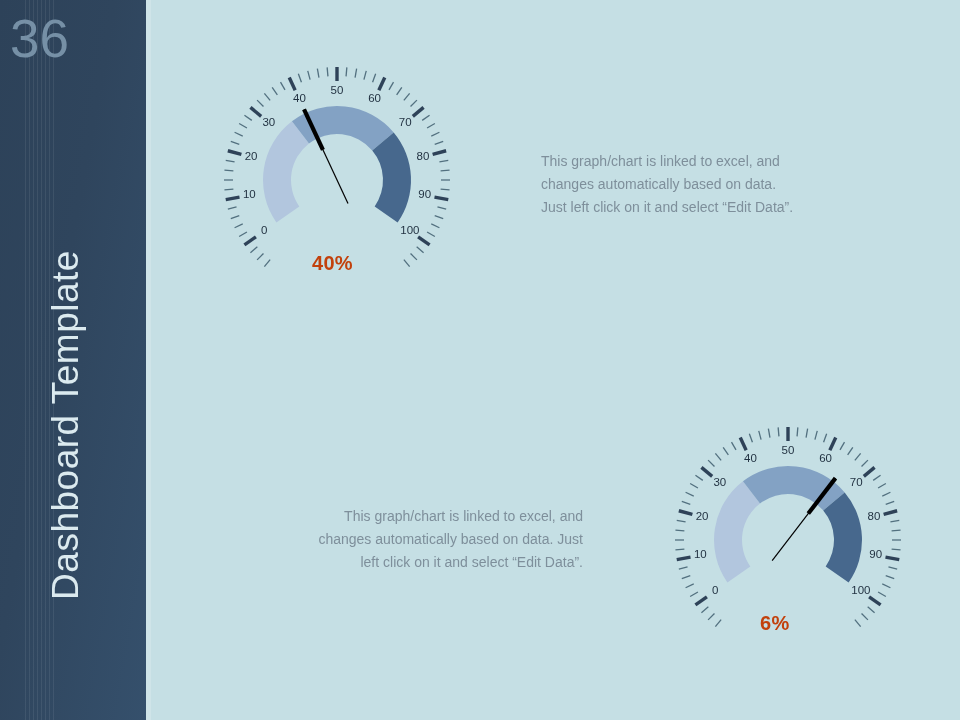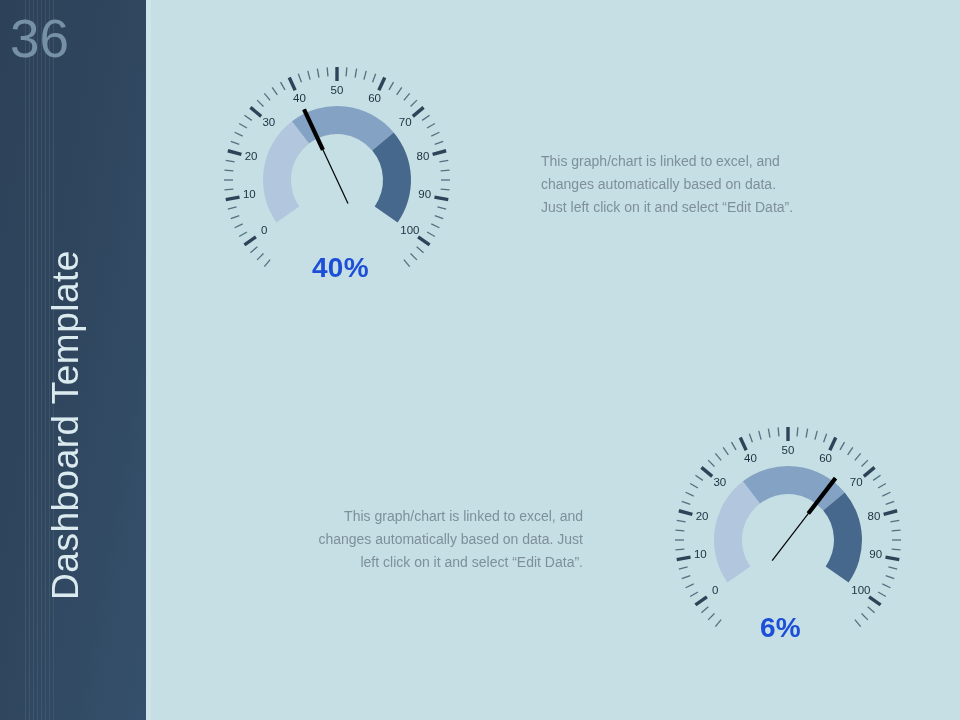--- a/index.html
+++ b/index.html
@@ -84,23 +84,23 @@
   .tick-label {
     fill: #1f2f3f;
     font-family: "Liberation Sans", sans-serif;
     font-size: 11.5px;
     text-anchor: middle;
     dominant-baseline: middle;
   }
   .needle { stroke: #000000; stroke-linecap: butt; }
   .gauge-value {
     position: absolute;
-    font-size: 28px;
+    font-size: 20px;
     font-weight: bold;
-    color: #1d4ed8;
+    color: #c2410c;
     letter-spacing: 0.3px;
     white-space: nowrap;
   }
 
   
   .note {
     position: absolute;
     font-size: 14px;
     line-height: 23px;
     color: #7e8f9b;

